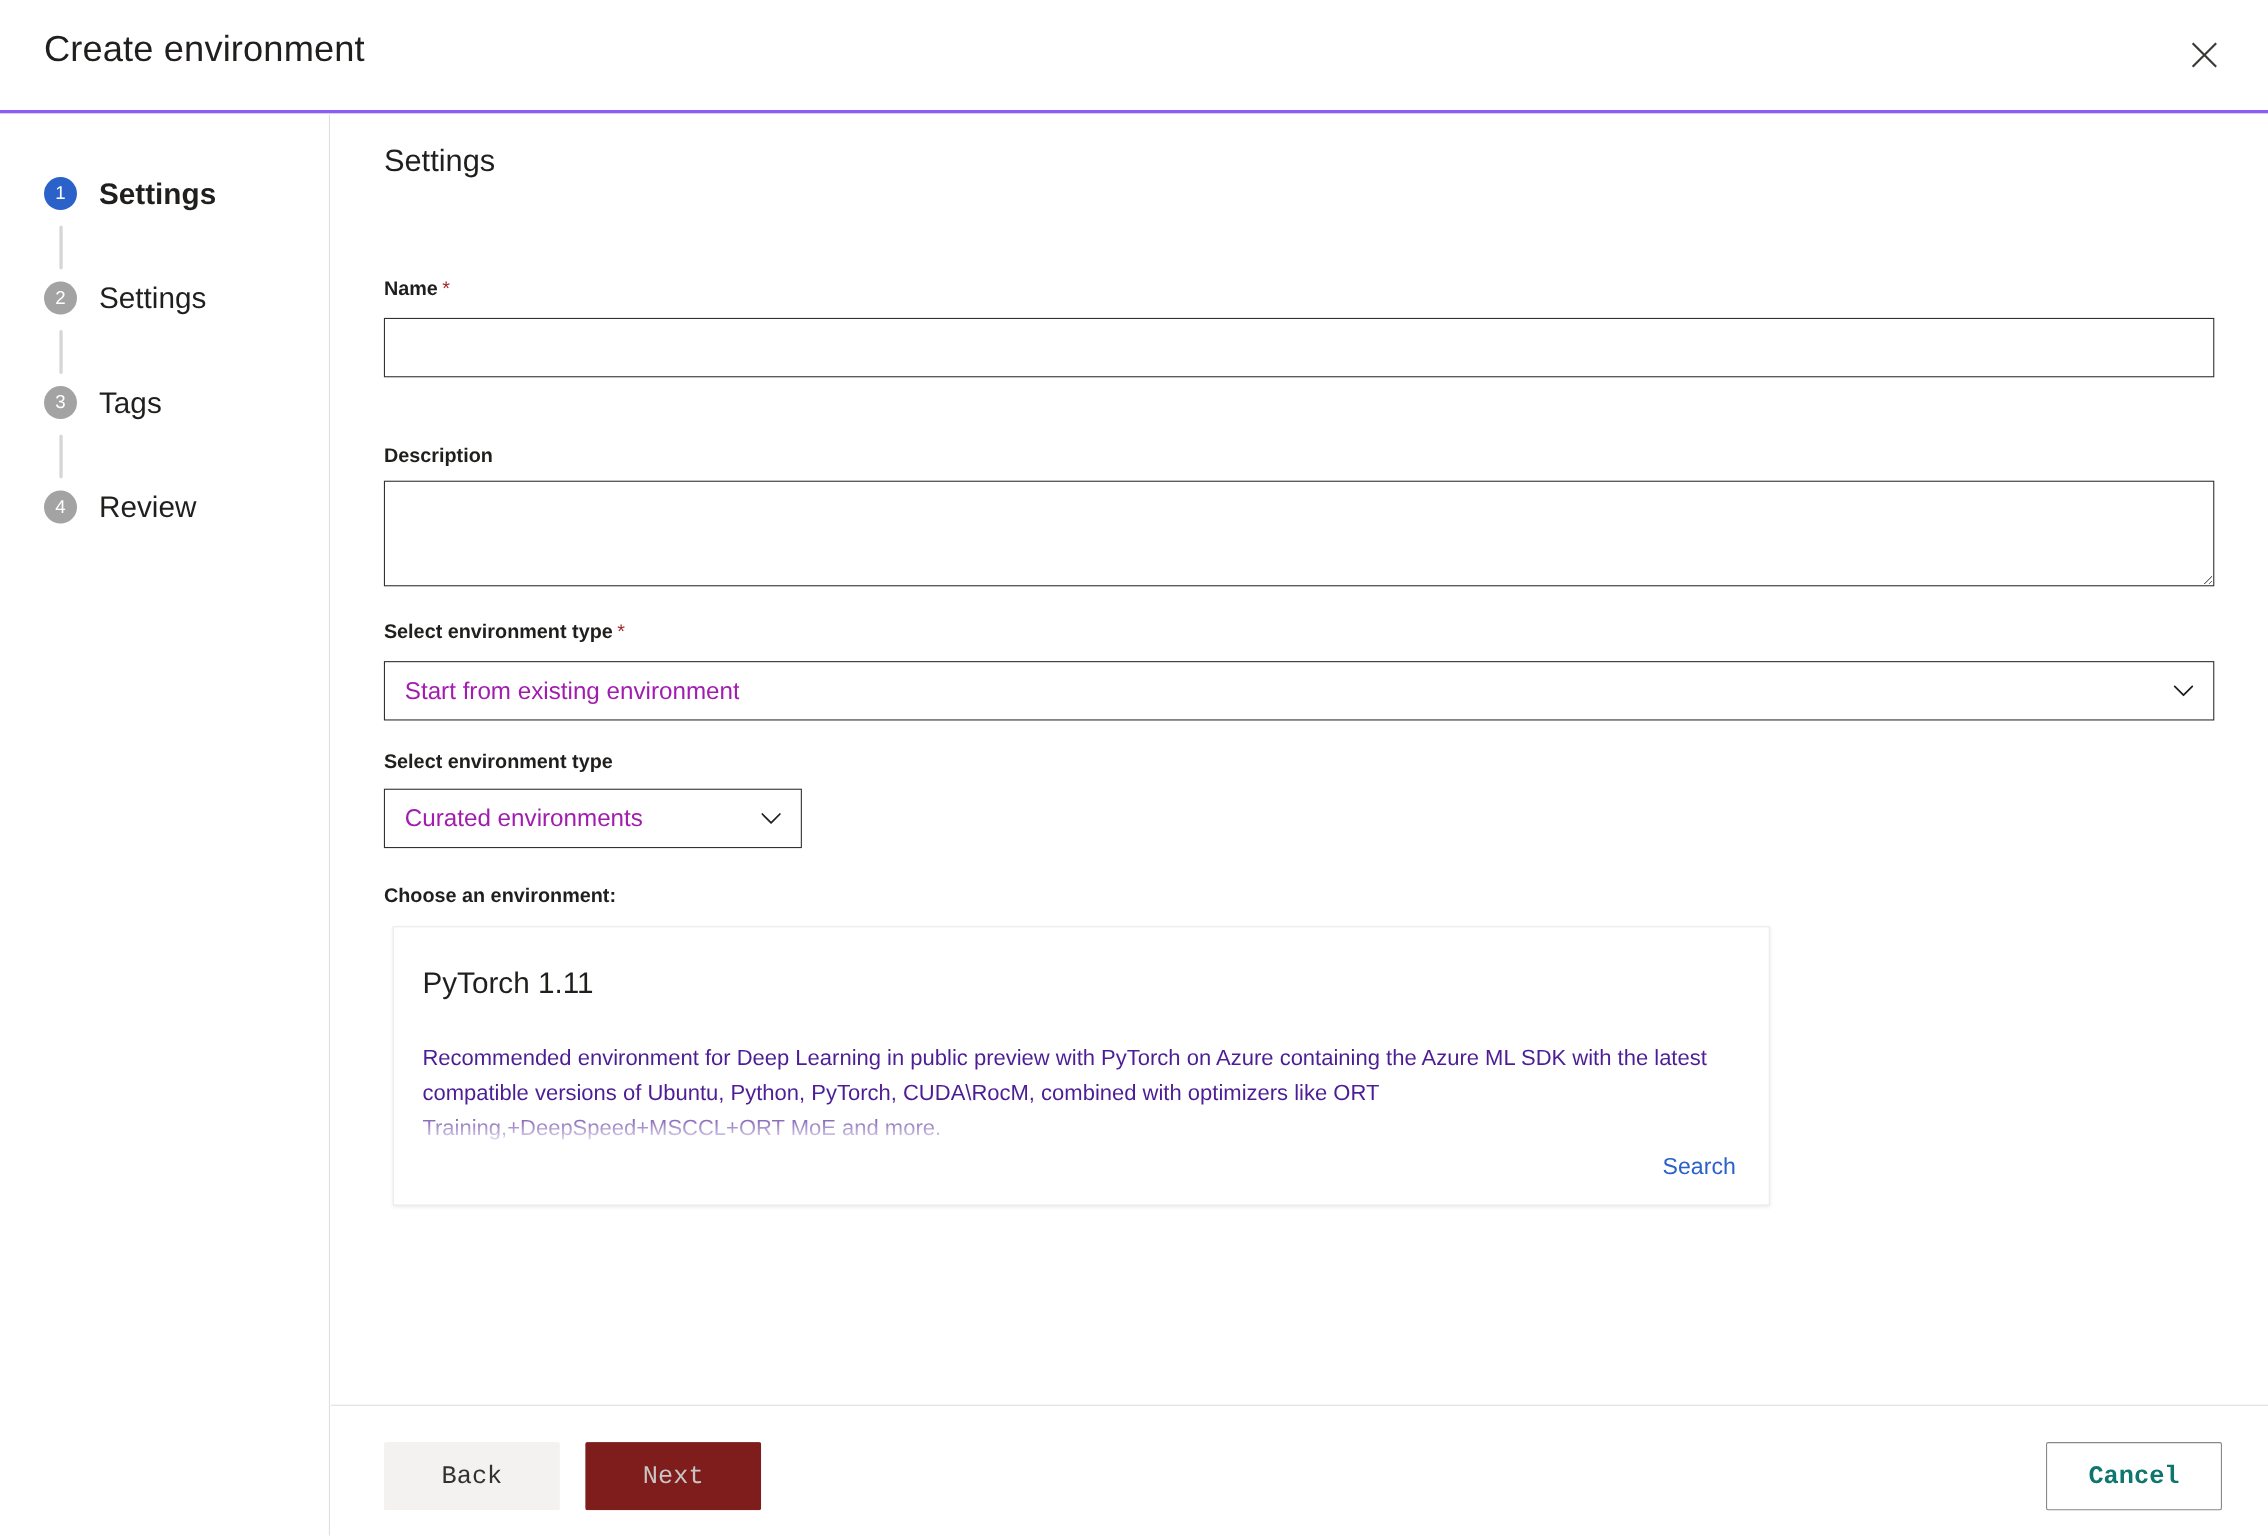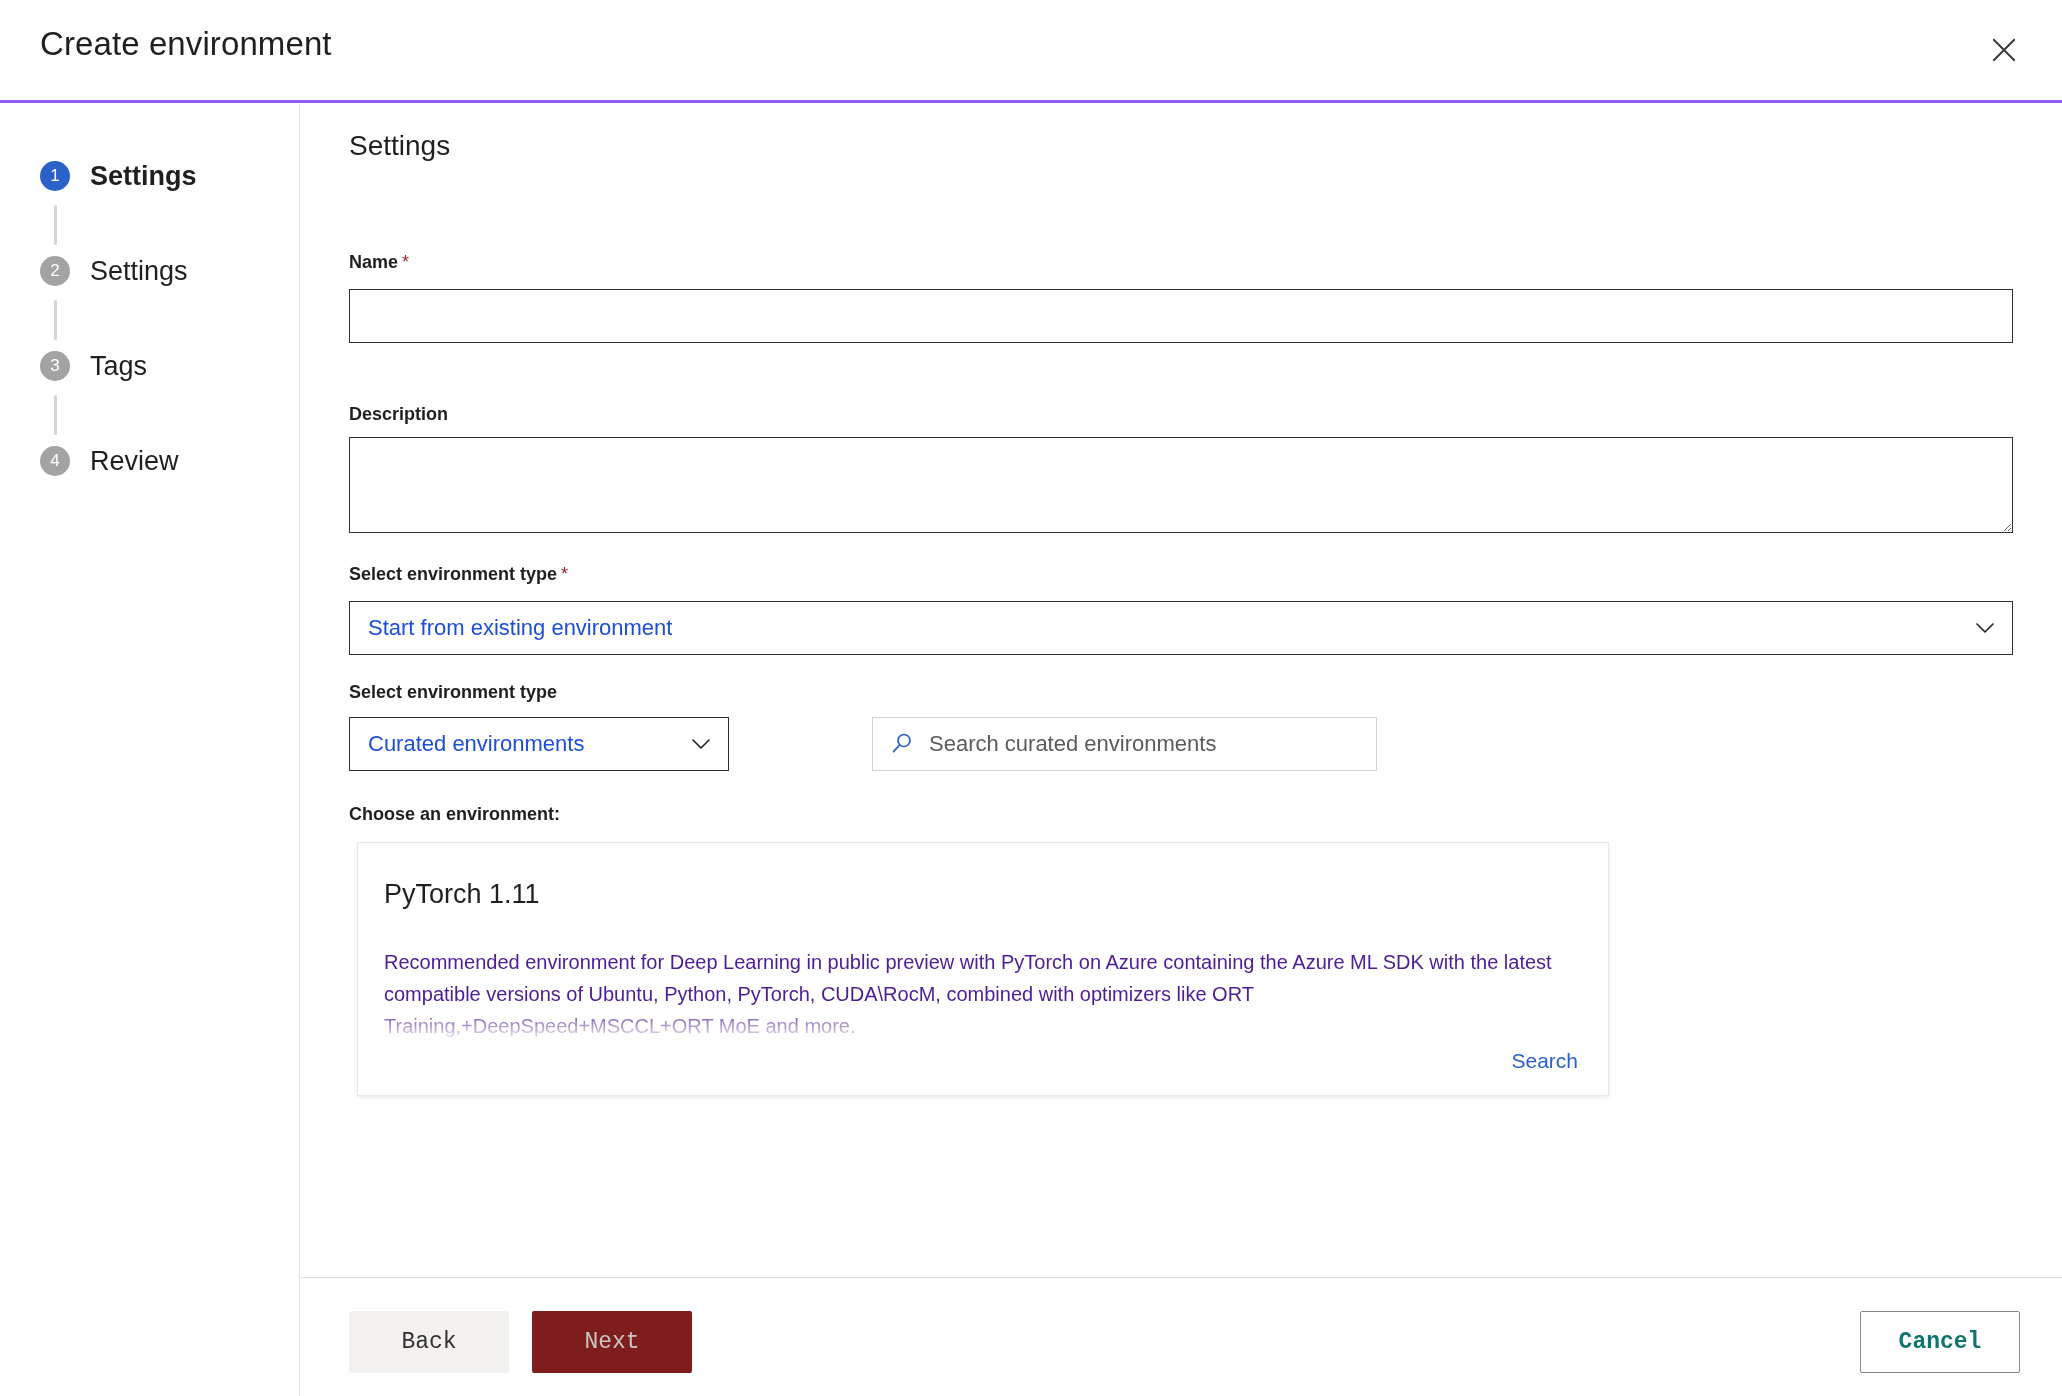--- a/index.html
+++ b/index.html
@@ -146,21 +146,21 @@
     border: 1px solid #323130;
     background: #ffffff;
     display: flex;
     align-items: center;
     justify-content: space-between;
     padding: 0 14px 0 18px;
     cursor: pointer;
   }
   .dropdown-value {
     font-size: 22px;
-    color: #1d4ed8;
+    color: #a21caf;
     white-space: nowrap;
     overflow: hidden;
     text-overflow: ellipsis;
   }
   .chev { flex: 0 0 auto; margin-left: 12px; display: block; }
 
   
   .searchbox {
     position: absolute;
     border: 1px solid #d6d4d2;
@@ -313,27 +313,20 @@
   </div>
 
   <div class="field-label" style="left:48px; top:578px;">Select environment type</div>
   <div class="dropdown" style="left:48px; top:613px; width:380px; height:54px;">
     <span class="dropdown-value">Curated environments</span>
     <svg class="chev" width="26" height="26" viewBox="0 0 26 26" aria-hidden="true">
       <path d="M5 9 L13 17 L21 9" stroke="#201f1e" stroke-width="1.6" fill="none" stroke-linecap="round" stroke-linejoin="round"></path>
     </svg>
   </div>
 
-  <div class="searchbox" style="left:571px; top:613px; width:505px; height:54px;">
-    <svg class="search-icon" width="26" height="26" viewBox="0 0 26 26" aria-hidden="true">
-      <circle cx="15" cy="9.5" r="6" stroke="#2b62c9" stroke-width="1.7" fill="none"></circle>
-      <path d="M10.6 14.2 L4.5 20.6" stroke="#2b62c9" stroke-width="1.7" fill="none" stroke-linecap="round"></path>
-    </svg>
-    <span class="search-placeholder">Search curated environments</span>
-  </div>
 
   <div class="field-label" style="left:48px; top:700px;">Choose an environment:</div>
 
   <div class="env-card" style="left:56px; top:738px; width:1252px; height:254px;">
     <div class="env-card-title">PyTorch 1.11</div>
     <div class="env-card-desc">Recommended environment for Deep Learning in public preview with PyTorch on Azure containing the Azure ML SDK with the latest compatible versions of Ubuntu, Python, PyTorch, CUDA\RocM, combined with optimizers like ORT Training,+DeepSpeed+MSCCL+ORT MoE and more.</div>
     <div class="env-card-expand">Search</div>
   </div>
 
 </div>

